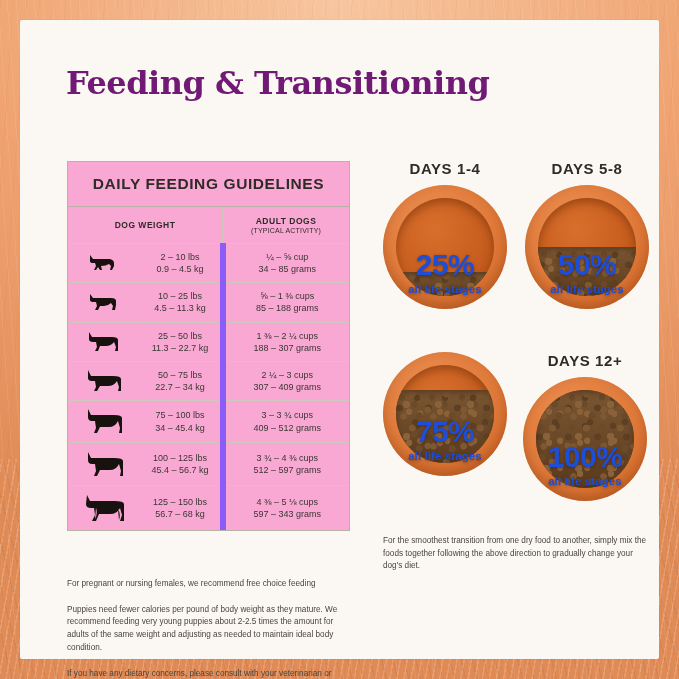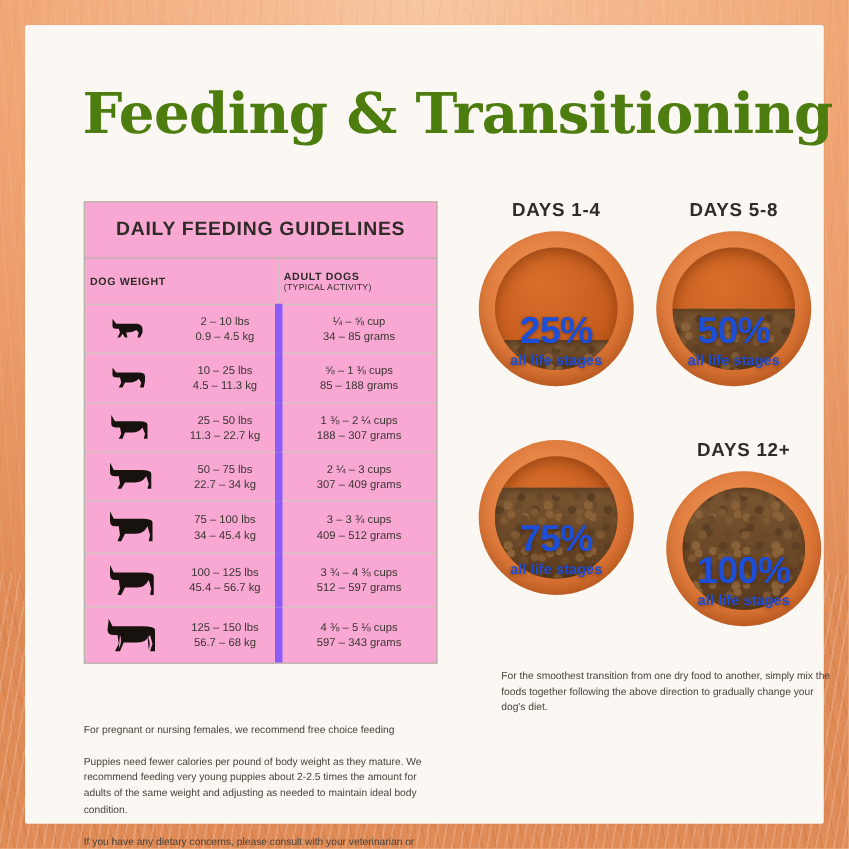--- a/index.html
+++ b/index.html
@@ -49,23 +49,23 @@
     border-radius: 2px;
     box-shadow: 0 0 0 1px rgba(0,0,0,0.02);
   }
   h1.title {
     position: absolute;
     left: 46px;
     top: 44px;
     margin: 0;
     font-family: "DejaVu Serif", "Liberation Serif", serif;
     font-weight: 700;
-    font-size: 45px;
+    font-size: 32px;
     letter-spacing: -0.5px;
-    color: #4d7c0f;
+    color: #701a75;
     white-space: nowrap;
   }
 
   
   .table-wrap {
     position: absolute;
     left: 47px;
     top: 141px;
     width: 281px;
     border: 1px solid #b9b2a8;
@@ -88,21 +88,21 @@
   }
   table.guide th, table.guide td {
     border-bottom: 1px solid #cfc8bd;
     vertical-align: middle;
   }
   table.guide tr:last-child td { border-bottom: none; }
   .col-weight { width: 55%; border-right: 1px solid #cfc8bd; }
   .col-adult  { width: 45%; }
   th.col-weight, th.col-adult {
     padding: 9px 4px 9px;
-    text-align: left;
+    text-align: center;
     font-weight: 700;
     font-size: 8.5px;
     letter-spacing: .5px;
     color: #2f2b27;
   }
   th .sub {
     display: block;
     font-weight: 400;
     font-size: 7px;
     letter-spacing: .2px;
@@ -137,21 +137,21 @@
     width: 272px;
   }
   .bowl-cell {
     position: absolute;
     width: 130px;
     height: 165px;
   }
   .bowl-cell.c0 { left: 0;     top: 0; }
   .bowl-cell.c1 { left: 142px; top: 0; }
   .bowl-cell.c2 { left: 0;     top: 192px; }
-  .bowl-cell.c3 { left: 150px; top: 192px; }
+  .bowl-cell.c3 { left: 140px; top: 192px; }
 
   .day-label {
     text-align: center;
     font-size: 15px;
     font-weight: 700;
     letter-spacing: .6px;
     color: #2f2b27;
     margin-bottom: 8px;
   }
   .bowl {
@@ -227,21 +227,21 @@
     left: 47px;
     top: 510px;
     width: 290px;
     font-size: 8.2px;
     line-height: 1.55;
     color: #4a443d;
     margin-top: 48px;
   }
   .notes-right {
     position: absolute;
-    left: 381px;
+    left: 363px;
     top: 515px;
     width: 265px;
     font-size: 8.2px;
     line-height: 1.55;
     color: #4a443d;
   }
   .notes-left p { margin: 0 0 13px 0; }
   .notes-right p { margin: 0; }
 </style>
 </head>

